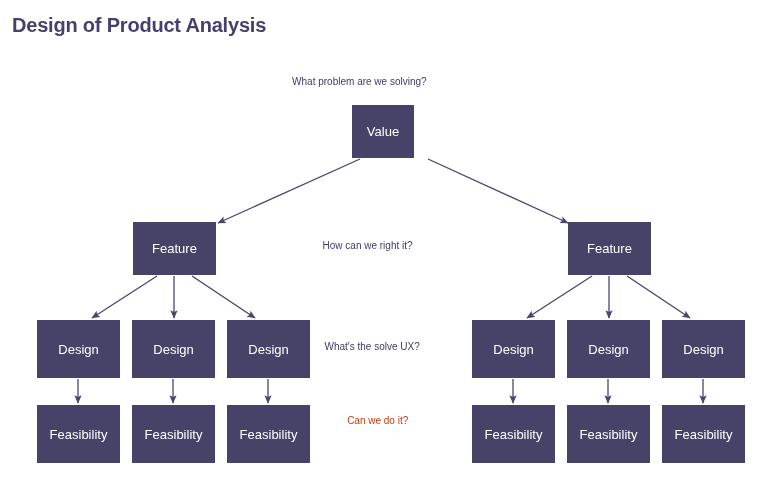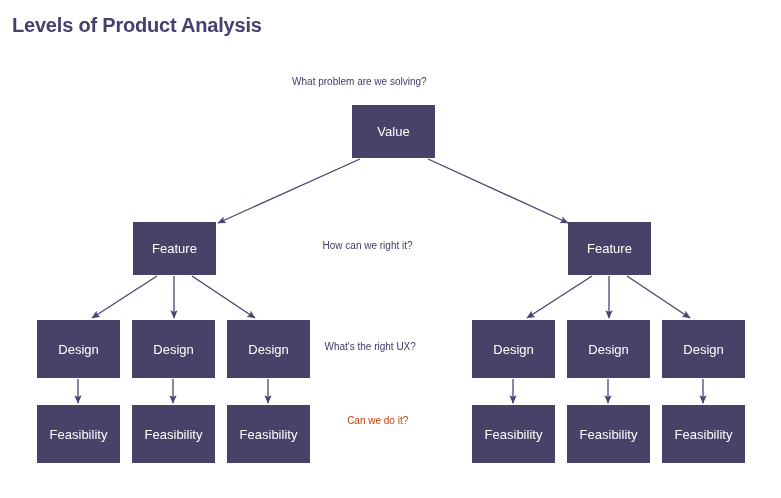--- a/index.html
+++ b/index.html
@@ -51,21 +51,21 @@
     color: #3f3a66;
     font-size: 10px;
     font-family: "Liberation Sans", sans-serif;
     white-space: nowrap;
     text-align: center;
   }
 </style>
 </head>
 <body>
 
-<div id="page-title">Levels of Product Analysis</div>
+<div id="page-title">Design of Product Analysis</div>
 
 <svg id="diagram" viewBox="0 0 781 498" xmlns="http://www.w3.org/2000/svg">
   <defs>
     <marker id="arrowhead" markerWidth="7" markerHeight="7" refX="6" refY="3.2" orient="auto" markerUnits="strokeWidth">
       <path d="M0,0.4 L6.5,3.2 L0,6 L1.4,3.2 Z" fill="#4a4470"></path>
     </marker>
   </defs>
   <g id="connector-layer">
       <line x1="360" y1="159" x2="218" y2="223" stroke="#4a4470" stroke-width="1.3" marker-end="url(#arrowhead)"></line>
       <line x1="428" y1="159" x2="568" y2="223" stroke="#4a4470" stroke-width="1.3" marker-end="url(#arrowhead)"></line>
@@ -78,21 +78,21 @@
       <line x1="78" y1="379" x2="78" y2="403" stroke="#4a4470" stroke-width="1.3" marker-end="url(#arrowhead)"></line>
       <line x1="173" y1="379" x2="173" y2="403" stroke="#4a4470" stroke-width="1.3" marker-end="url(#arrowhead)"></line>
       <line x1="268" y1="379" x2="268" y2="403" stroke="#4a4470" stroke-width="1.3" marker-end="url(#arrowhead)"></line>
       <line x1="513" y1="379" x2="513" y2="403" stroke="#4a4470" stroke-width="1.3" marker-end="url(#arrowhead)"></line>
       <line x1="608" y1="379" x2="608" y2="403" stroke="#4a4470" stroke-width="1.3" marker-end="url(#arrowhead)"></line>
       <line x1="703" y1="379" x2="703" y2="403" stroke="#4a4470" stroke-width="1.3" marker-end="url(#arrowhead)"></line>
     </g>
 </svg>
 
 <div id="node-layer">
-    <div class="node-box" style="left: 352px; top: 105px; width: 83px; height: 53px; background: rgb(71, 66, 104);">
+    <div class="node-box" style="left: 352px; top: 105px; width: 62px; height: 53px; background: rgb(71, 66, 104);">
       <span class="node-label" style="color: rgb(255, 255, 255);">Value</span>
     </div>
     <div class="node-box" style="left: 133px; top: 222px; width: 83px; height: 53px; background: rgb(71, 66, 104);">
       <span class="node-label" style="color: rgb(255, 255, 255);">Feature</span>
     </div>
     <div class="node-box" style="left: 568px; top: 222px; width: 83px; height: 53px; background: rgb(71, 66, 104);">
       <span class="node-label" style="color: rgb(255, 255, 255);">Feature</span>
     </div>
     <div class="node-box" style="left: 37px; top: 320px; width: 83px; height: 58px; background: rgb(71, 66, 104);">
       <span class="node-label" style="color: rgb(255, 255, 255);">Design</span>
@@ -127,15 +127,15 @@
     <div class="node-box" style="left: 567px; top: 405px; width: 83px; height: 58px; background: rgb(71, 66, 104);">
       <span class="node-label" style="color: rgb(255, 255, 255);">Feasibility</span>
     </div>
     <div class="node-box" style="left: 662px; top: 405px; width: 83px; height: 58px; background: rgb(71, 66, 104);">
       <span class="node-label" style="color: rgb(255, 255, 255);">Feasibility</span>
     </div>
   </div>
 <div id="question-layer">
     <div class="stage-question" style="color: rgb(63, 58, 102); left: 292.117px; top: 76px; width: auto;">What problem are we solving?</div>
     <div class="stage-question" style="color: rgb(63, 58, 102); left: 322.547px; top: 240px; width: auto;">How can we right it?</div>
-    <div class="stage-question" style="color: rgb(63, 58, 102); left: 324.453px; top: 341px; width: auto;">What's the right UX?</div>
+    <div class="stage-question" style="color: rgb(63, 58, 102); left: 324.453px; top: 341px; width: auto;">What's the solve UX?</div>
     <div class="stage-question" style="color: #c2410c; left: 347.133px; top: 415px; width: auto;">Can we do it?</div>
   </div>
 
 </body></html>

